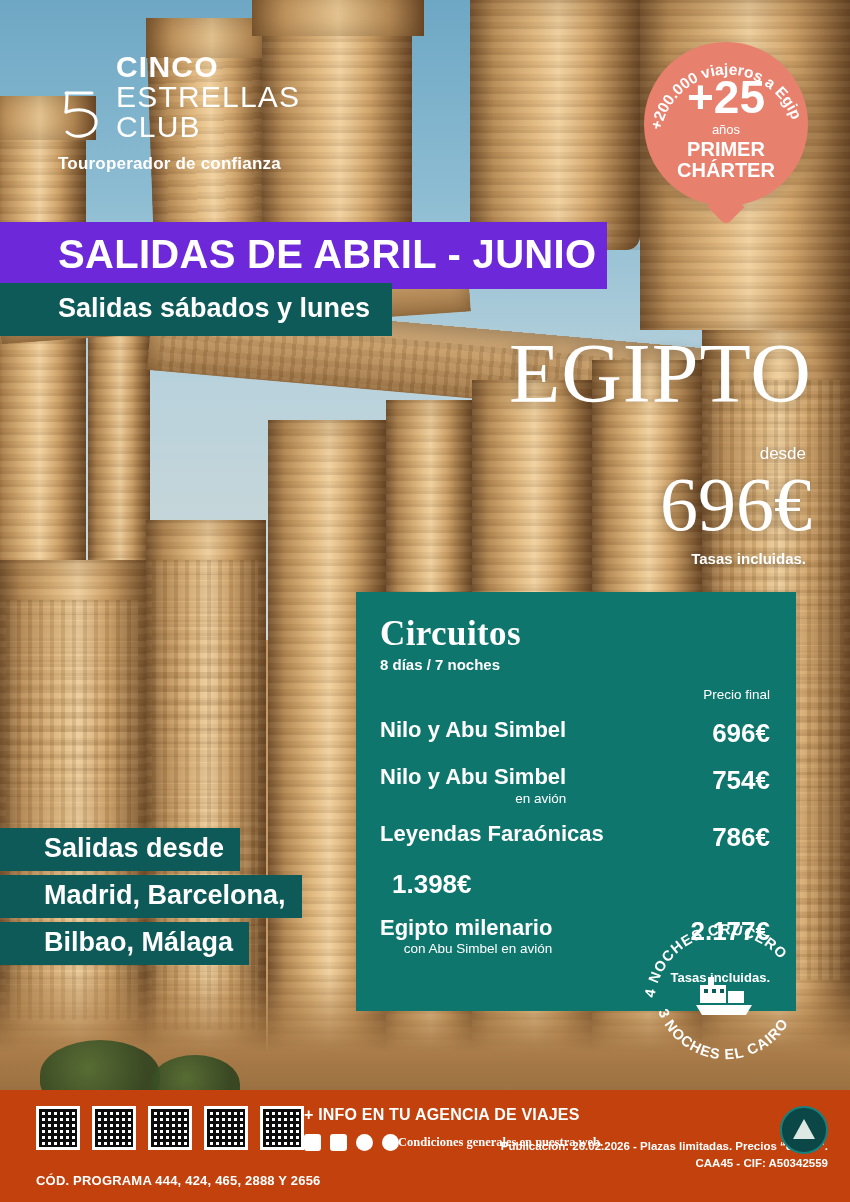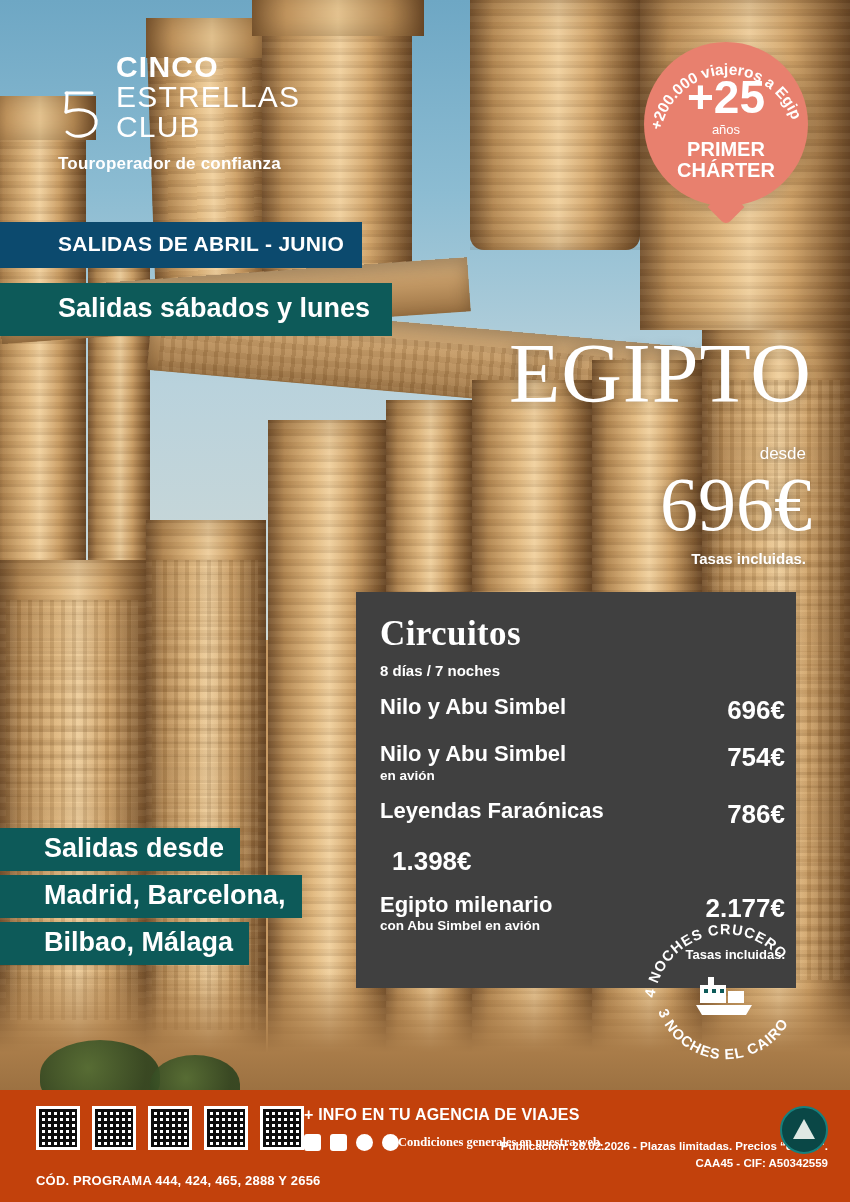--- a/index.html
+++ b/index.html
@@ -82,23 +82,23 @@
   .badge-25{font-size:46px;font-weight:700;line-height:1;margin-top:6px;}
   .badge-anos{font-size:13px;margin-top:2px;}
   .badge-primer{font-size:20px;font-weight:700;line-height:1.05;margin-top:2px;}
   .badge-charter{font-size:20px;font-weight:700;line-height:1.05;}
   .badge-arc{position:absolute;left:0;top:0;width:164px;height:164px;}
   .badge-arc text{font-size:15.5px;font-weight:700;fill:#ffffff;font-family:"Liberation Sans",sans-serif;}
 
   
   .strip-salidas{
     position:absolute;left:0;top:222px;
-    background:#0c4a6e;color:#fff;
-    padding:10px 18px 12px 58px;
-    font-size:21px;font-weight:700;letter-spacing:.3px;
+    background:#6d28d9;color:#fff;
+    padding:10px 11px 12px 58px;
+    font-size:40px;font-weight:700;letter-spacing:.3px;
   }
   .strip-sabados{
     position:absolute;left:0;top:283px;
     background:#0d5a59;color:#fff;
     padding:10px 22px 12px 58px;
     font-size:27px;font-weight:700;
   }
 
   
   .egipto{
@@ -118,34 +118,34 @@
     text-shadow:0 2px 12px rgba(0,0,0,.3);
   }
   .tasas-top{
     position:absolute;right:44px;top:550px;color:#fff;font-size:15px;font-weight:700;
     text-shadow:0 1px 6px rgba(0,0,0,.35);
   }
 
   
   .panel{
     position:absolute;left:356px;top:592px;width:440px;
-    background:#404040;color:#fff;
-    padding:22px 11px 26px 24px;
+    background:#0f766e;color:#fff;
+    padding:22px 26px 26px 24px;
     box-sizing:border-box;
   }
   .panel h2{
     margin:0;font-family:"Liberation Serif", serif;font-weight:700;
     font-size:35px;letter-spacing:.4px;
   }
-  .panel .dur{margin-top:8px;font-size:15px;font-weight:700;}
+  .panel .dur{margin-top:2px;font-size:15px;font-weight:700;}
   .precio-final{margin-top:14px;text-align:right;font-size:13.5px;}
   .rows{margin-top:6px;}
   .row{display:flex;align-items:flex-start;justify-content:space-between;margin-top:16px;}
   .row .t{font-size:22px;font-weight:700;line-height:1.12;}
-  .row .sub{font-size:13.5px;font-weight:700;margin-top:1px;}
+  .row .sub{font-size:13.5px;font-weight:400;margin-top:1px;text-align:right;}
   .row .p{font-size:26px;font-weight:700;white-space:nowrap;padding-left:12px;}
   .tasas-panel{margin-top:14px;text-align:right;font-size:13px;font-weight:700;}
 
   
   .salidas-desde{position:absolute;left:0;top:828px;width:320px;}
   .sd-line{
     display:table;background:#0d5a59;color:#fff;
     font-size:27px;font-weight:700;
     padding:5px 16px 7px 44px;margin-bottom:4px;white-space:nowrap;
   }
@@ -274,20 +274,21 @@
   <div class="strip-sabados">Salidas sábados y lunes</div>
 
   <div class="egipto">EGIPTO</div>
   <div class="desde">desde</div>
   <div class="price-big">696€</div>
   <div class="tasas-top">Tasas incluidas.</div>
 
   <div class="panel">
     <h2>Circuitos</h2>
     <div class="dur">8 días / 7 noches</div>
+    <div class="precio-final">Precio final</div>
 
     <div class="rows">
       <div class="row">
         <div>
           <div class="t">Nilo y Abu Simbel</div>
           <div class="sub"></div>
         </div>
         <div class="p">696€</div>
       </div>
       <div class="row">

